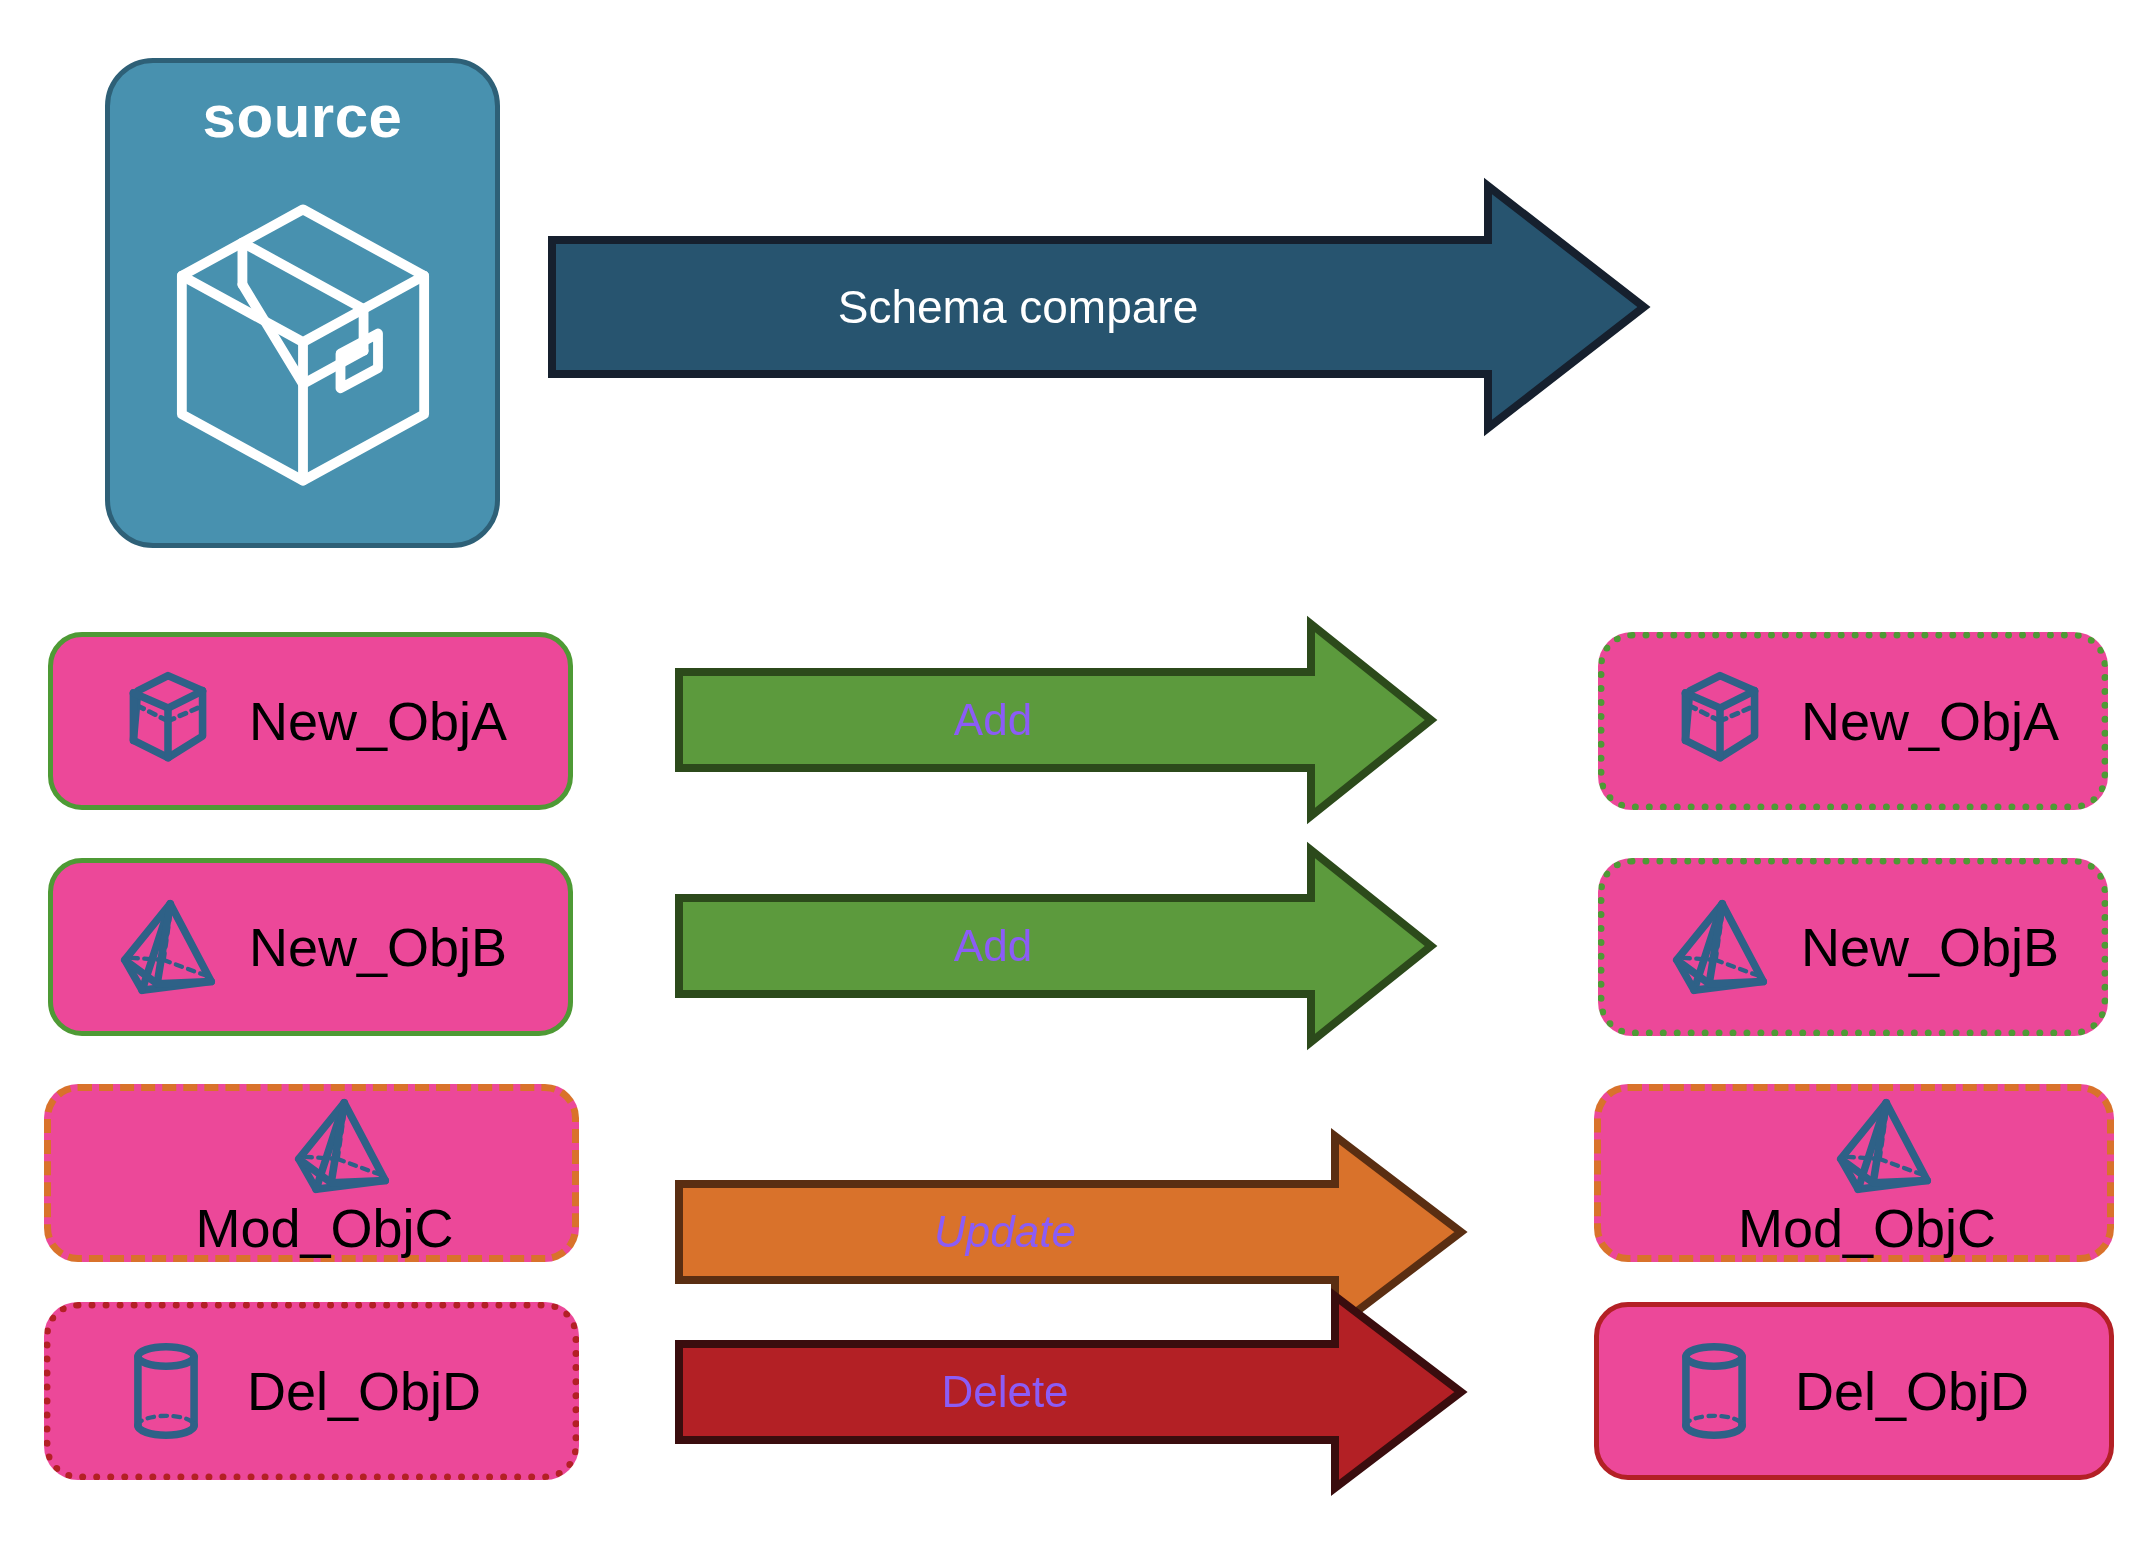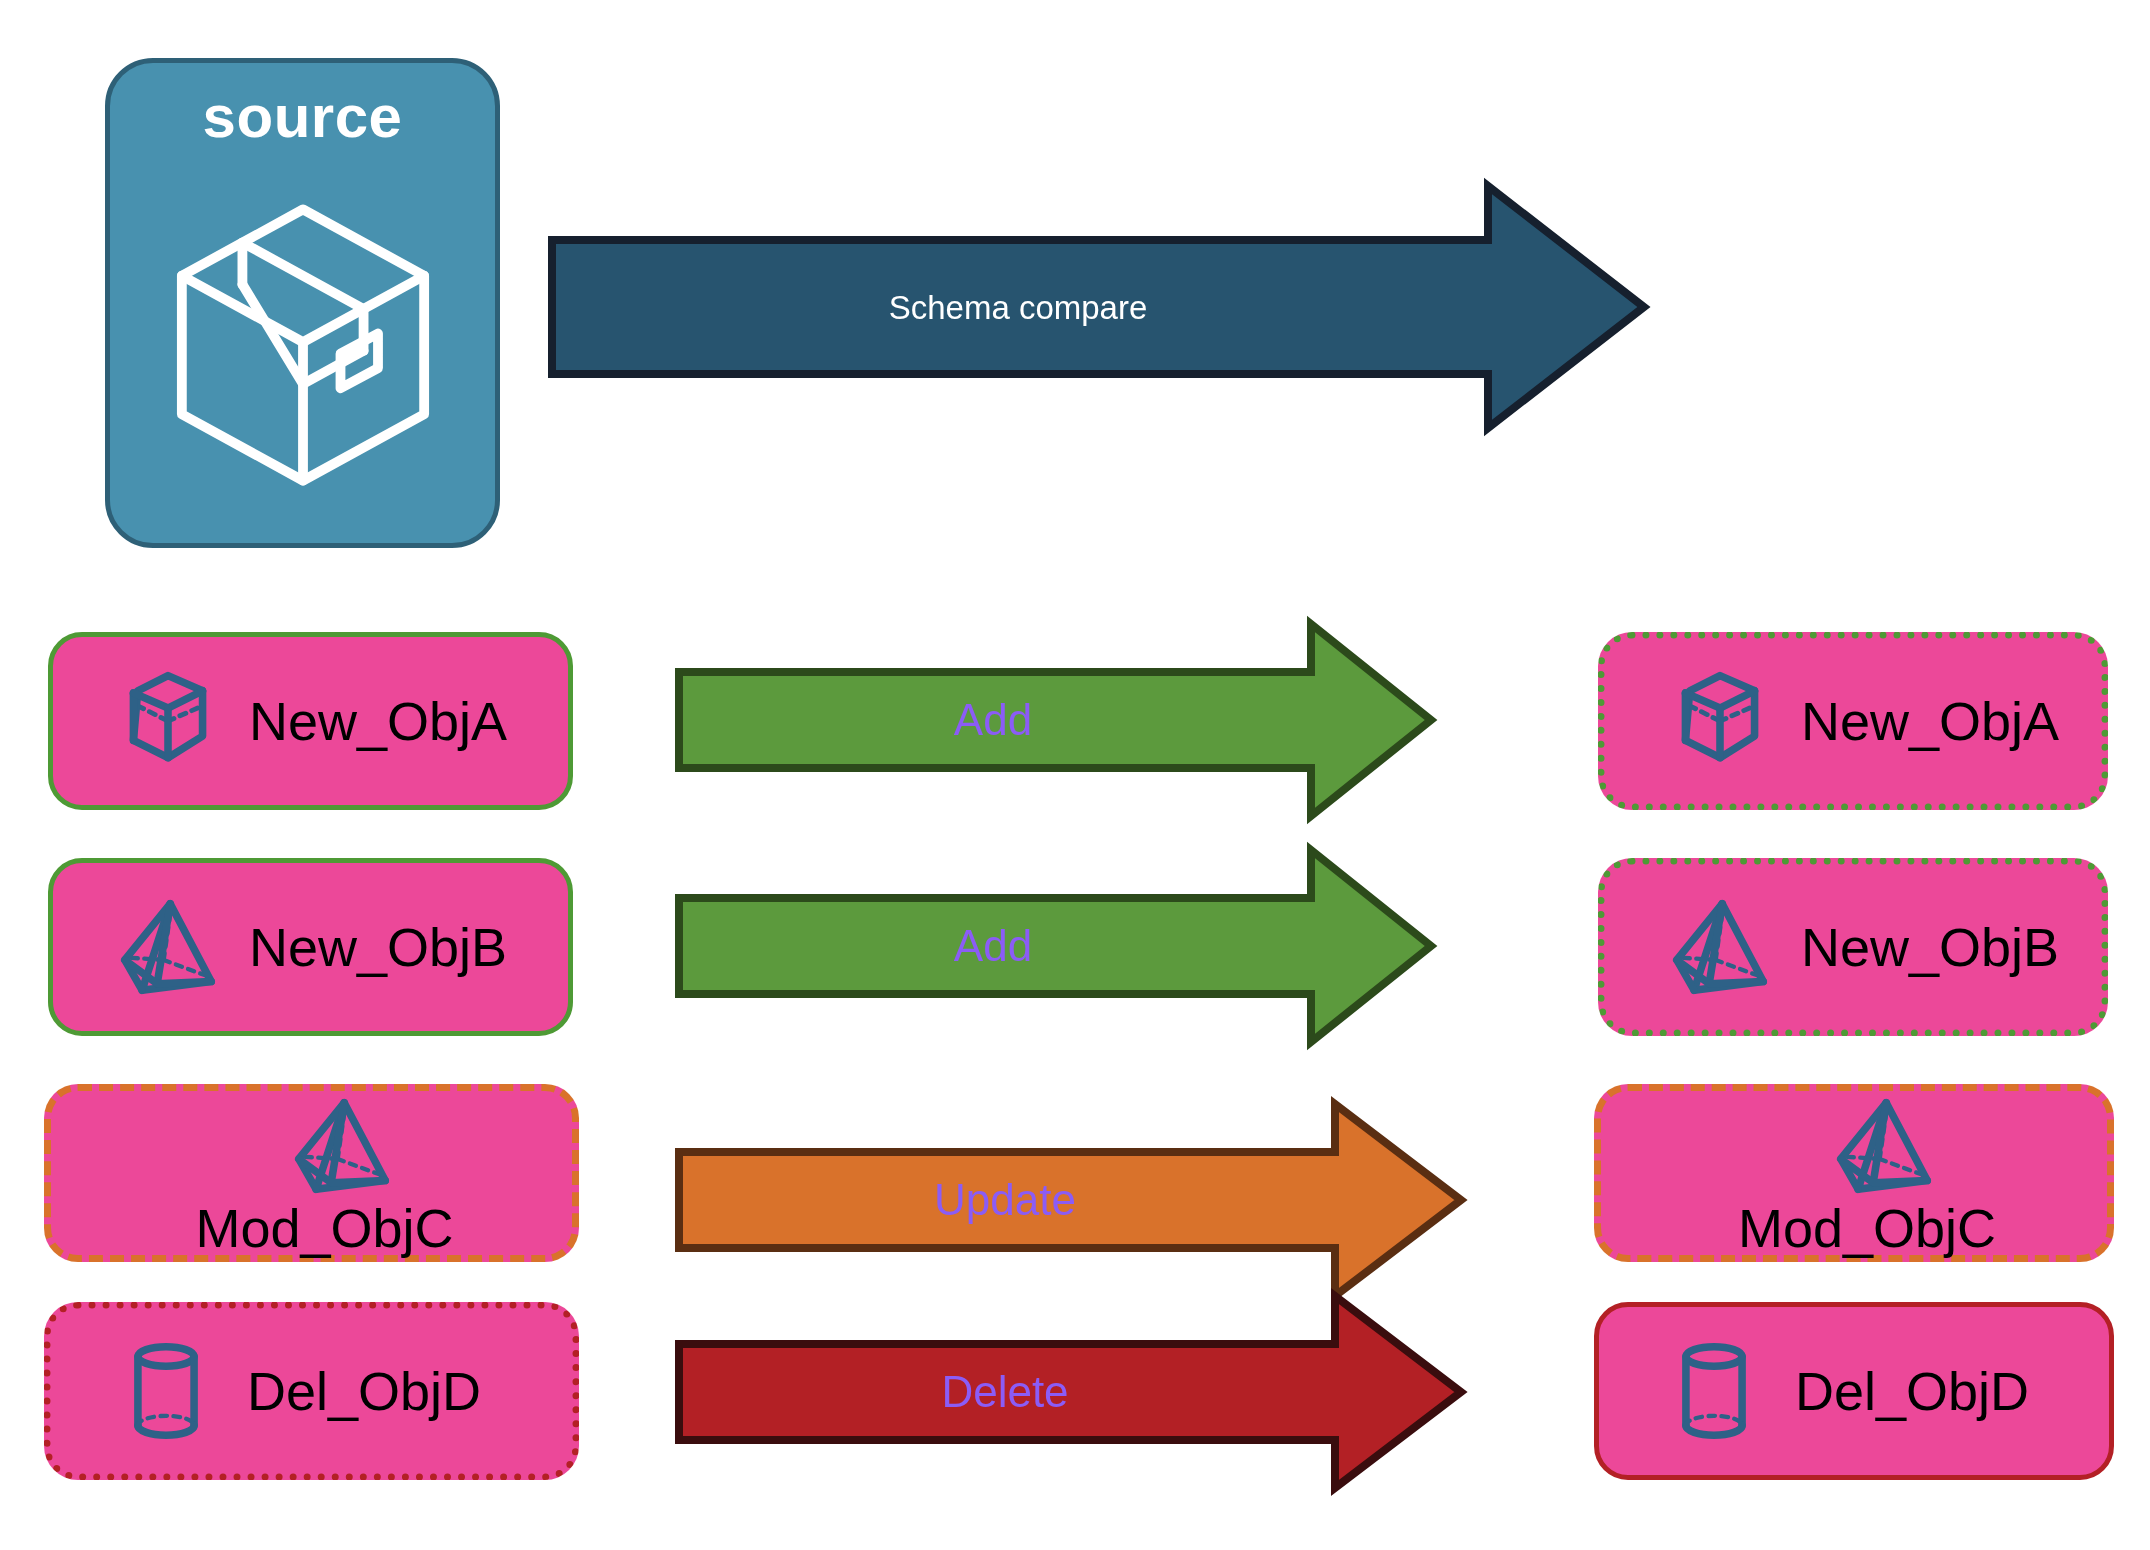--- a/index.html
+++ b/index.html
@@ -62,21 +62,21 @@
   .big-arrow .label {
     position: absolute;
     left: 0;
     top: 0;
     width: 940px;
     height: 250px;
     display: flex;
     align-items: center;
     justify-content: center;
     color: #ffffff;
-    font-size: 33px;
+    font-size: 46px;
     line-height: 1;
     pointer-events: none;
   }
 
   
   .obj-box {
     position: absolute;
     box-sizing: border-box;
     background: #ec4899;
     border-radius: 34px;
@@ -270,21 +270,21 @@
             <path d="M52 10 L10 62 L26 90"></path>
             <path d="M52 10 L40 84"></path>
             <path d="M10 62 L40 84 L90 82"></path>
           </g>
         </g>
       </svg>
     </div>
     <div class="obj-label">Mod_ObjC</div>
   </div>
 
-  <div class="row-arrow" style="left:675px; top:1100px; width:790px;">
+  <div class="row-arrow" style="left:675px; top:1132px; width:790px;font-style:italic;">
     <svg width="790" height="200" viewBox="0 0 790 200" preserveAspectRatio="none">
       <polygon points="4,52 660,52 660,4 786,100 660,196 660,148 4,148" fill="#D9722B" stroke="#5A2E12" stroke-width="8" stroke-linejoin="miter"></polygon>
     </svg>
     <div class="label" style="width:660px;">Update</div>
   </div>
 
   <div class="obj-box b-dashed-orange" style="left:1594px; top:1084px; width:520px;">
     <div class="obj-icon">
       <svg width="108" height="108" viewBox="0 0 100 100">
         <g stroke="#2E6187" fill="none" stroke-linejoin="round" stroke-linecap="round">

